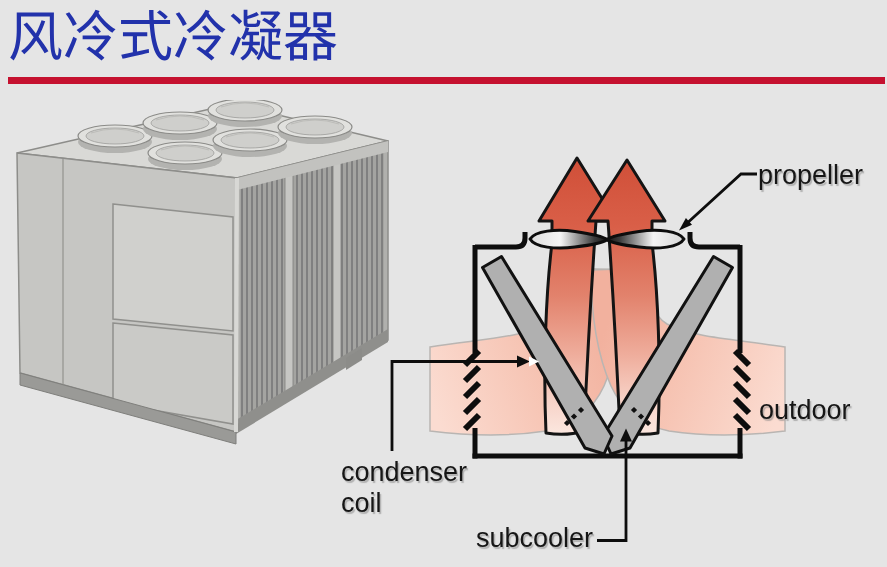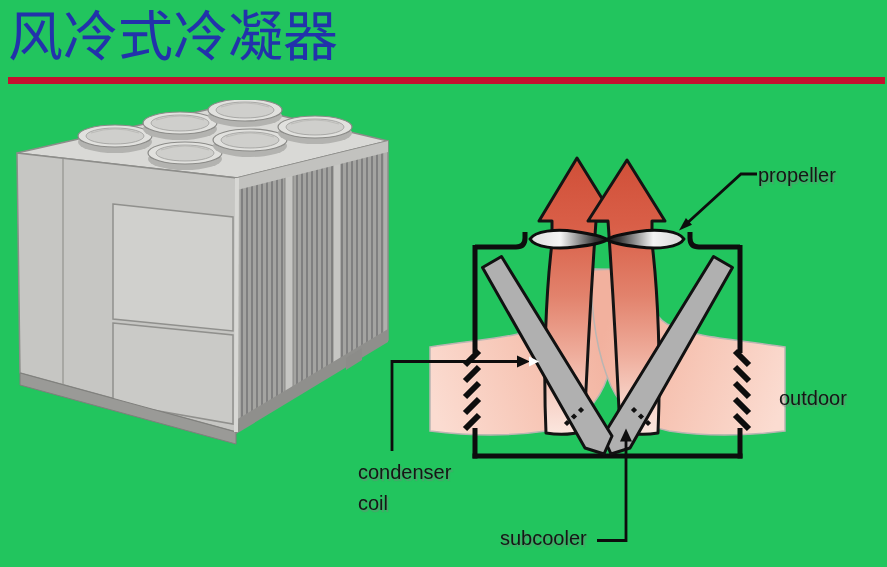--- a/index.html
+++ b/index.html
@@ -1,38 +1,38 @@
 <!DOCTYPE html>
 <html lang="zh-CN"><head>
 <meta charset="utf-8">
 <style>
   html,body{margin:0;padding:0;background:#ffffff;}
   .slide{
-    position:relative;width:887px;height:567px;overflow:hidden;background:#22c55e;
+    position:relative;width:887px;height:567px;overflow:hidden;background:#e5e5e5;
     font-family:"Liberation Sans", sans-serif;
   }
   .title{
     position:absolute;left:8px;top:9px;
     font-family:"DejaVu Serif","Liberation Serif",serif;
     font-size:55px;line-height:1.05;color:#2232ab;white-space:nowrap;
   }
   .rule{
     position:absolute;left:8px;top:77px;width:877px;height:7px;background:#c5112f;
   }
   .photo{position:absolute;left:6px;top:100px;}
   .diagram{position:absolute;left:0;top:0;}
   .lbl{
-    position:absolute;font-size:20px;line-height:31px;color:#161616;
+    position:absolute;font-size:27px;line-height:31px;color:#161616;
     text-shadow:1.5px 1.5px 1px rgba(125,125,125,0.5);
   }
   .lbl span{display:block;white-space:nowrap;}
   #lbl-propfan{left:758px;top:160px;}
-  #lbl-outdoor{left:759px;top:383px;margin-left:20px;}
-  #lbl-condenser{left:358px;top:457px;}
-  #lbl-subcooler{left:500px;top:523px;}
+  #lbl-outdoor{left:759px;top:395px;}
+  #lbl-condenser{left:341px;top:457px;}
+  #lbl-subcooler{left:476px;top:523px;}
 </style>
 </head>
 <body>
 
 <div class="slide">
 
   <div class="title">风冷式冷凝器</div>
   <div class="rule"></div>
 
   <svg class="photo" width="392" height="350" viewBox="6 100 392 350" xmlns="http://www.w3.org/2000/svg">

